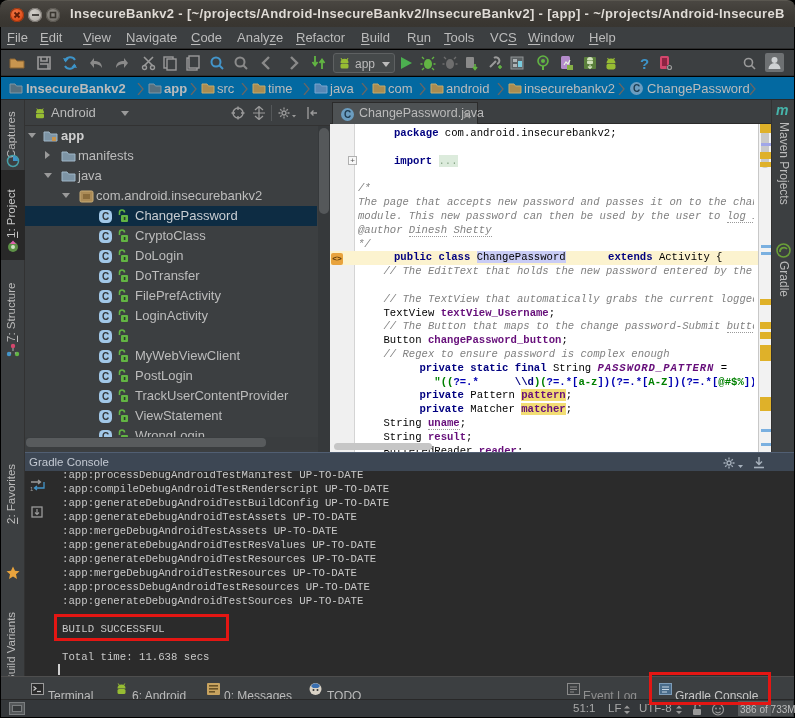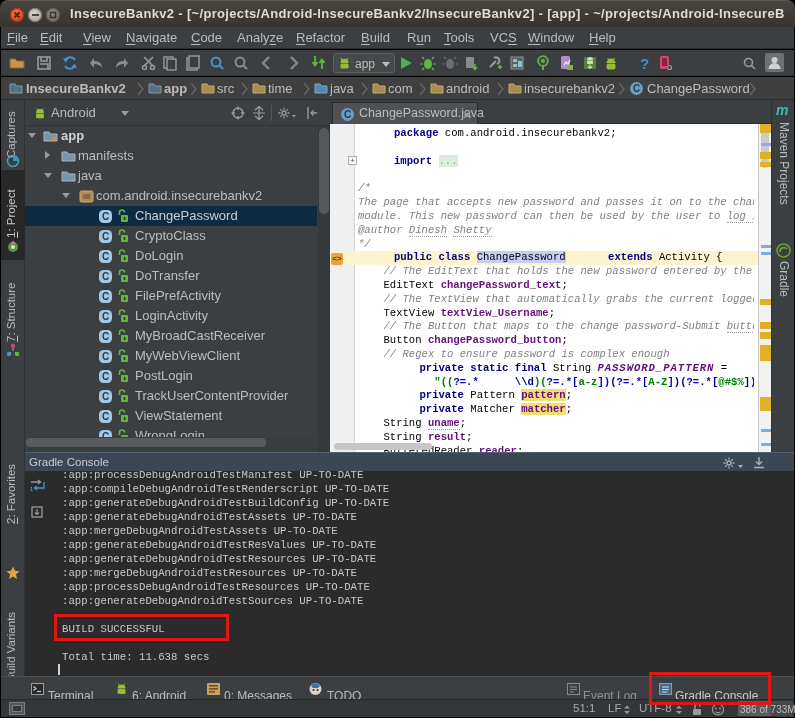--- a/index.html
+++ b/index.html
@@ -13,21 +13,21 @@
 #titlebar .btn { position:absolute; top:7px; width:14px; height:14px; border-radius:50%; }
 #ttext { position:absolute; left:70px; top:5px; font-size:13px; font-weight:bold; color:#dfdbd6; white-space:nowrap; letter-spacing:0.33px;text-align:right; }
 
 #menubar { left:1px; top:27px; width:793px; height:22px; background:#3c3f41; border-bottom:1px solid #2b2b2b; color:#bbbbbb; font-size:13px; }
 #menubar span { position:absolute; top:3px; }
 #menubar u { text-decoration:underline; text-underline-offset:2px; }
 
 #toolbar { left:1px; top:50px; width:793px; height:26px; background:#3c3f41; border-bottom:1px solid #303030; }
 .ticon { position:absolute; top:5px; width:16px; height:16px; }
 
-#crumbs { left:1px; top:77px; width:793px; height:23px; background:#404040; border-bottom:1px solid #2b2b2b; color:#bbbbbb; font-size:13px; }
+#crumbs { left:1px; top:77px; width:793px; height:23px; background:#0369a1; border-bottom:1px solid #2b2b2b; color:#bbbbbb; font-size:13px; }
 #crumbs .ci { position:absolute; top:4px; }
 #crumbs .sep { color:#666; font-size:11px; top:5px; }
 
 #lstripe { left:1px; top:100px; width:24px; height:600px; background:#3c3f41; border-right:1px solid #323232; }
 .vtextL { writing-mode:vertical-rl; transform:rotate(180deg); color:#bbbbbb; font-size:11.5px; position:absolute; left:4px; }
 
 #project { left:25px; top:100px; width:305px; height:352px; background:#3c3f41; }
 #phead { position:absolute; left:0; top:0; width:305px; height:26px; border-bottom:1px solid #323232; }
 #ptree { position:absolute; left:0; top:26px; width:292px; height:314px; overflow:hidden; font-size:13px; color:#bcbcbc; }
 .trow { position:absolute; height:20px; line-height:20px; white-space:nowrap; width:100%; }
@@ -434,21 +434,20 @@
         </svg>
       <span class="tt" style="left:110px;">LoginActivity</span>
     </div>
     <div class="trow" style="top:200px">
       <div class="cic" style="left:74px;">C</div>
       <svg style="left:92px; top:3px" width="12" height="14">
           <path d="M2.5 6 L2.5 3.5 A2.5 2.5 0 0 1 7.5 3.5" fill="none" stroke="#62b543" stroke-width="1.6"></path>
           <rect x="4" y="6" width="7" height="7" rx="1" fill="#62b543"></rect>
           <rect x="6.8" y="8" width="1.6" height="3" fill="#2b3a28"></rect>
         </svg>
-      <span class="tt" style="left:110px;">MyBroadCastReceiver</span>
     </div>
     <div class="trow" style="top:220px">
       <div class="cic" style="left:74px;">C</div>
       <svg style="left:92px; top:3px" width="12" height="14">
           <path d="M2.5 6 L2.5 3.5 A2.5 2.5 0 0 1 7.5 3.5" fill="none" stroke="#62b543" stroke-width="1.6"></path>
           <rect x="4" y="6" width="7" height="7" rx="1" fill="#62b543"></rect>
           <rect x="6.8" y="8" width="1.6" height="3" fill="#2b3a28"></rect>
         </svg>
       <span class="tt" style="left:110px;">MyWebViewClient</span>
     </div>
@@ -511,21 +510,20 @@
   <div id="code">
     <div class="cl" style="top:3.3px"><span class="kw">package</span> com.android.insecurebankv2;</div>
     <div class="cl" style="top:30.9px"><span class="kw">import</span> <span style="background:#dcebdc; color:#8aa88a;">...</span></div>
     <div class="cl cm" style="top:58.4px">/*</div>
     <div class="cl cm" style="top:72.2px">The page that accepts new password and passes it on to the change_</div>
     <div class="cl cm" style="top:86px">module. This new password can then be used by the user to <span style="border-bottom:1px dotted #9a9a9a;">log in</span></div>
     <div class="cl cm" style="top:99.8px">@author <span style="border-bottom:1px dotted #9a9a9a;text-align:right;">Dinesh</span> <span style="border-bottom:1px dotted #9a9a9a;">Shetty</span></div>
     <div class="cl cm" style="top:113.6px">*/</div>
     <div class="cl" style="top:127.3px"><span class="kw">public class</span> <span style="background:#c9ccf5;">ChangePassword</span> <span class="kw">extends</span> Activity {</div>
     <div class="cl cm" style="top:141.1px">    // The EditText that holds the new password entered by the u</div>
-    <div class="cl" style="top:154.9px">    EditText <span class="fld">changePassword_text</span>;</div>
     <div class="cl cm" style="top:168.7px">    // The TextView that automatically grabs the current logged i</div>
     <div class="cl" style="top:182.5px">    TextView <span class="fld">textView_Username</span>;</div>
     <div class="cl cm" style="top:196.3px">    // The Button that maps to the change password-Submit <span style="border-bottom:1px dotted #9a9a9a;">button</span></div>
     <div class="cl" style="top:210.1px">    Button <span class="fld">changePassword_button</span>;</div>
     <div class="cl" style="top:237.7px">    <span class="kw">private static final</span> String <span class="fld" style="font-style:italic; letter-spacing:0.95px;">PASSWORD_PATTERN</span> =</div>
     <div class="cl cm" style="top:223.9px">    // Regex to ensure password is complex enough</div>
     <div class="cl" style="top:251.5px">            <span class="str">"((</span><span class="rgx">?=.*</span><span class="kw">\\d</span><span class="str">)(</span><span class="rgx">?=.*[</span><span class="str">a-z</span><span class="rgx">])(</span><span class="rgx">?=.*[</span><span class="str">A-Z</span><span class="rgx">])(</span><span class="rgx">?=.*[</span><span class="str">@#$%</span><span class="rgx">])</span><span class="str">.</span><span style="color:#000080">{6,20}</span></div>
     <div class="cl" style="top:265.3px">    <span class="kw">private</span> Pattern <span class="fld" style="background:#f2dd74;">pattern</span>;</div>
     <div class="cl" style="top:279.1px">    <span class="kw">private</span> Matcher <span class="fld" style="background:#f2dd74;">matcher</span>;</div>
     <div class="cl" style="top:292.9px">    String <span class="fld" style="border-bottom:1px dotted #9a9a9a;">uname</span>;</div>

